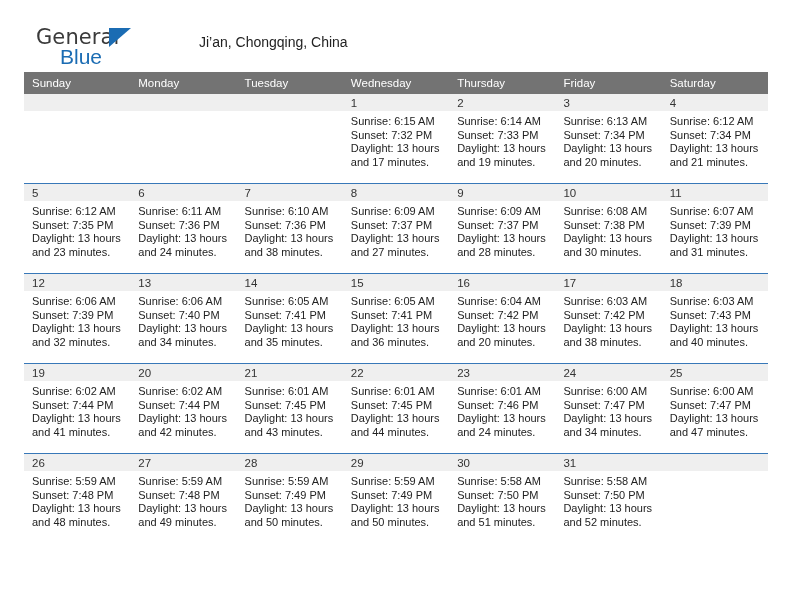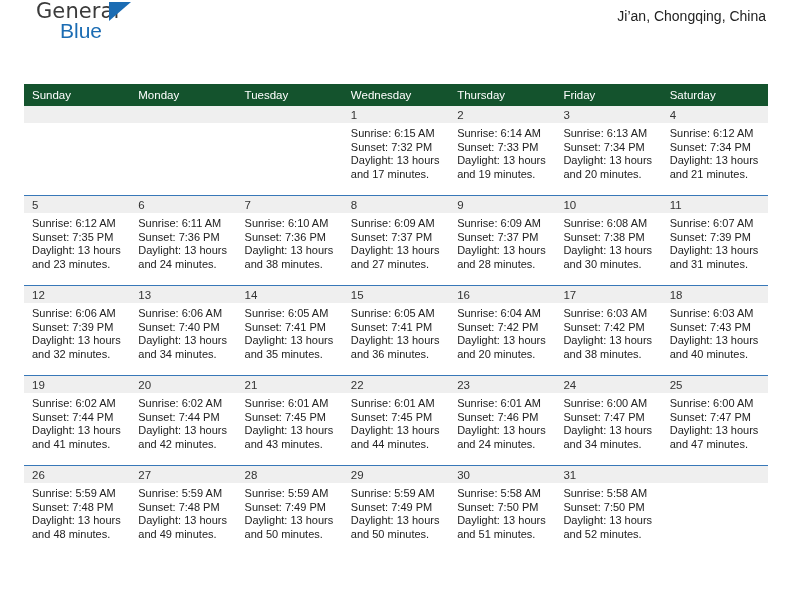--- a/index.html
+++ b/index.html
@@ -19,22 +19,23 @@
     width: 792px;
     height: 612px;
     box-sizing: border-box;
     padding: 0 24px;
   }
 
   
   .topbar {
     display: flex;
     align-items: flex-start;
-    justify-content: space-between;
-    height: 84px;
+    justify-content: flex-start;
+    height: 72px;
+    padding-top: 26px;
     box-sizing: border-box;
   }
   .brand {
     position: relative;
     width: 140px;
     height: 46px;
   }
   .brand-general {
     position: absolute;
     left: 12px;
@@ -84,21 +85,21 @@
     margin-left: 35px;
   }
 
   
   .calendar {
     width: 744px;
     border-collapse: collapse;
     table-layout: fixed;
   }
   .calendar th {
-    background: #14532d;
+    background: #737373;
     color: #ffffff;
     font-size: 11.5px;
     font-weight: normal;
     text-align: left;
     padding: 5px 0 5px 8px;
     height: 20px;
     box-sizing: border-box;
   }
   .calendar td {
     vertical-align: top;

